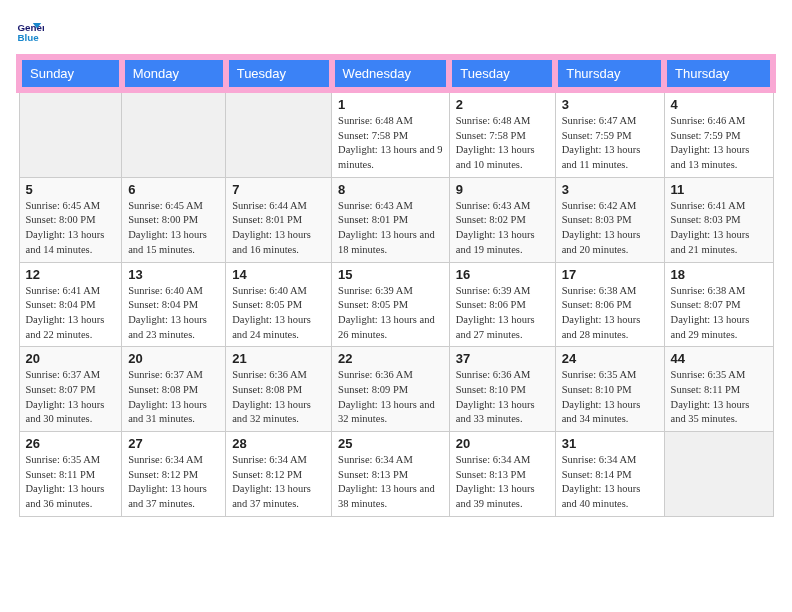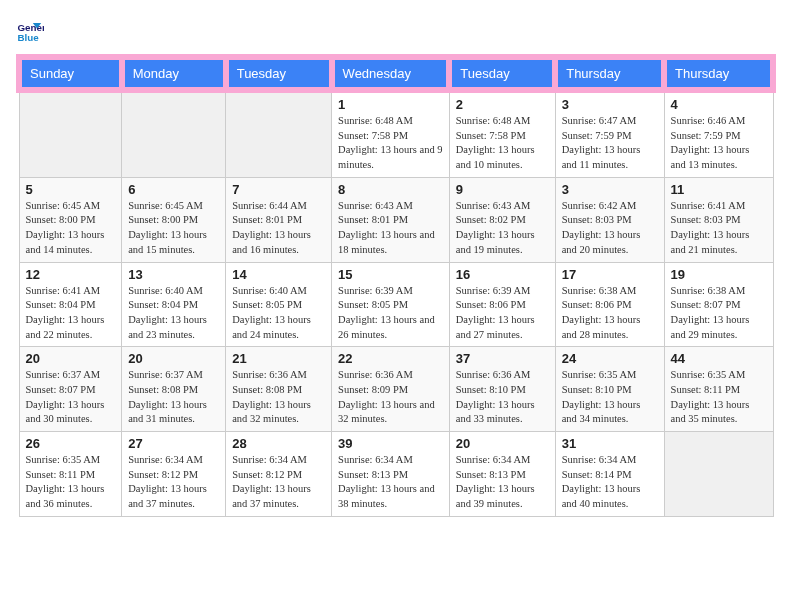--- a/index.html
+++ b/index.html
@@ -190,21 +190,21 @@
         </td>
         <td>
           <div class="day-number">16</div>
           <div class="day-info">Sunrise: 6:39 AM<br>Sunset: 8:06 PM<br>Daylight: 13 hours and 27 minutes.</div>
         </td>
         <td>
           <div class="day-number">17</div>
           <div class="day-info">Sunrise: 6:38 AM<br>Sunset: 8:06 PM<br>Daylight: 13 hours and 28 minutes.</div>
         </td>
         <td>
-          <div class="day-number">19</div>
+          <div class="day-number">18</div>
           <div class="day-info">Sunrise: 6:38 AM<br>Sunset: 8:07 PM<br>Daylight: 13 hours and 29 minutes.</div>
         </td>
       </tr>
       <tr>
         <td>
           <div class="day-number">20</div>
           <div class="day-info">Sunrise: 6:37 AM<br>Sunset: 8:07 PM<br>Daylight: 13 hours and 30 minutes.</div>
         </td>
         <td>
           <div class="day-number">20</div>
@@ -238,21 +238,21 @@
         </td>
         <td>
           <div class="day-number">27</div>
           <div class="day-info">Sunrise: 6:34 AM<br>Sunset: 8:12 PM<br>Daylight: 13 hours and 37 minutes.</div>
         </td>
         <td>
           <div class="day-number">28</div>
           <div class="day-info">Sunrise: 6:34 AM<br>Sunset: 8:12 PM<br>Daylight: 13 hours and 37 minutes.</div>
         </td>
         <td>
-          <div class="day-number">39</div>
+          <div class="day-number">25</div>
           <div class="day-info">Sunrise: 6:34 AM<br>Sunset: 8:13 PM<br>Daylight: 13 hours and 38 minutes.</div>
         </td>
         <td>
           <div class="day-number">20</div>
           <div class="day-info">Sunrise: 6:34 AM<br>Sunset: 8:13 PM<br>Daylight: 13 hours and 39 minutes.</div>
         </td>
         <td>
           <div class="day-number">31</div>
           <div class="day-info">Sunrise: 6:34 AM<br>Sunset: 8:14 PM<br>Daylight: 13 hours and 40 minutes.</div>
         </td>

